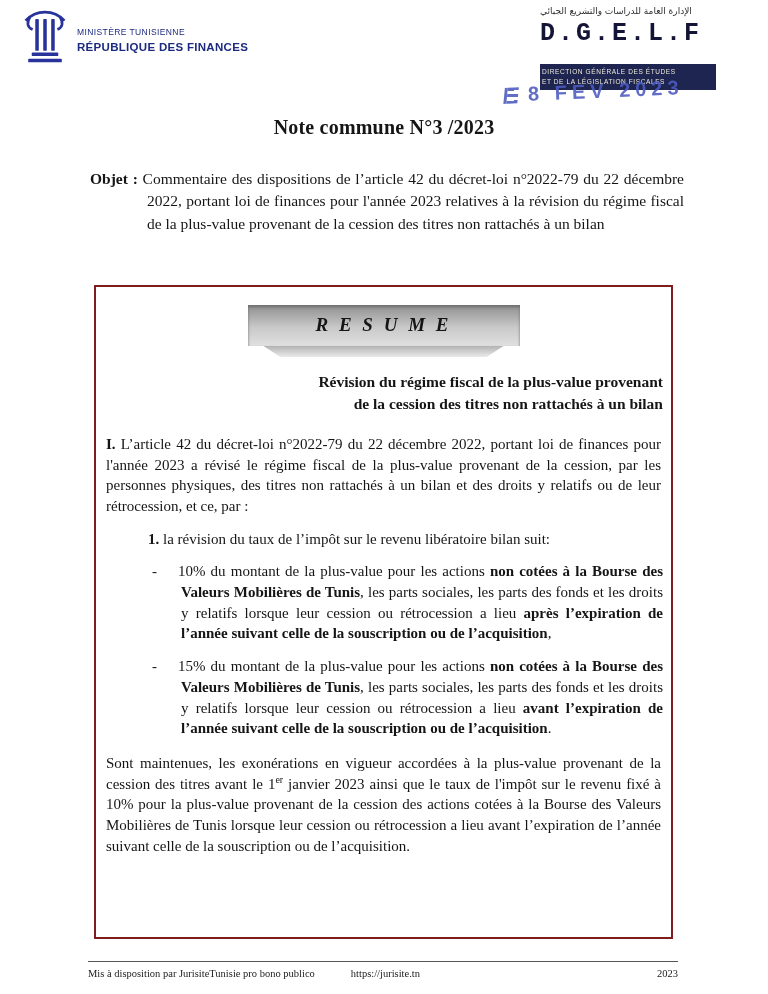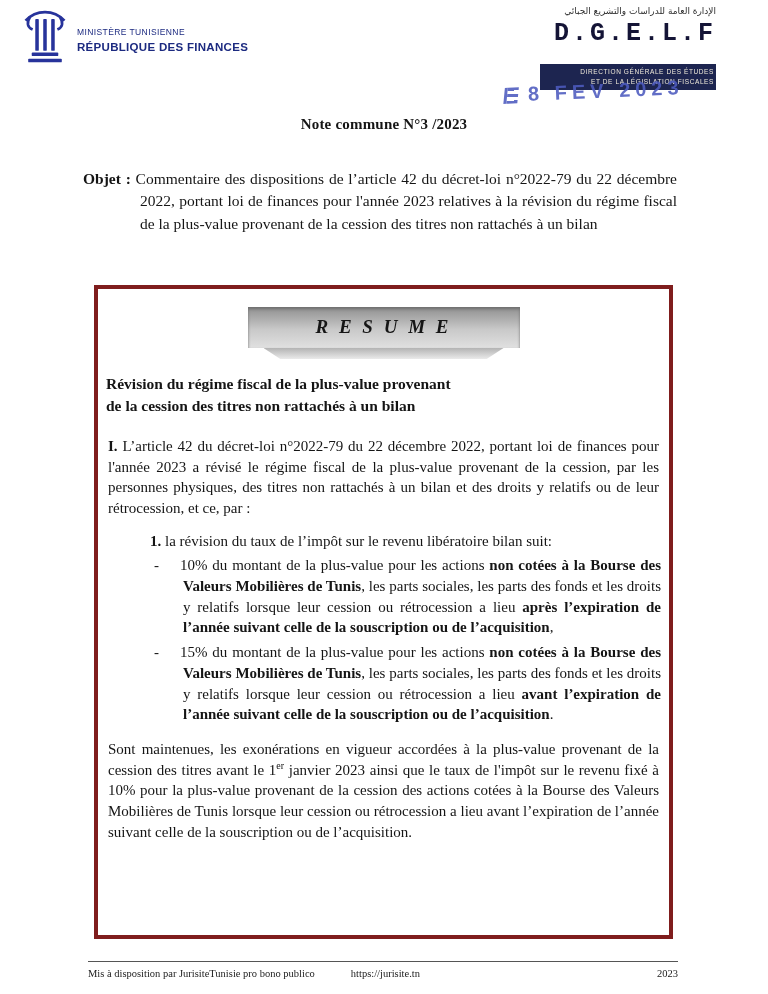--- a/index.html
+++ b/index.html
@@ -6,52 +6,52 @@
   html,body{background:#fff}
   body{width:768px;height:994px;font-family:"Liberation Serif",serif;color:#151515}
   .page{position:relative;width:768px;height:994px;overflow:hidden;background:#fff}
 
   
   .logo-block{position:absolute;left:22px;top:10px;display:flex;align-items:center;gap:9px}
   .ministry-lines{display:flex;flex-direction:column;gap:4px;font-family:"Liberation Sans",sans-serif;color:#1c2a80}
   .republic{font-size:8.5px;letter-spacing:.4px}
   .ministry{font-size:11.5px;font-weight:bold;letter-spacing:.3px}
 
-  .dgelf-block{position:absolute;right:52px;top:6px;width:176px;text-align:right}
+  .dgelf-block{position:absolute;right:52px;top:6px;width:176px;text-align:left}
   .arabic{font-size:9px;color:#2e2e2e;margin-bottom:3px;font-family:"DejaVu Sans",sans-serif}
   .dgelf-title{font-weight:bold;font-size:25px;letter-spacing:3px;color:#141436;margin-bottom:16px;font-family:Liberation Mono, monospace}
   .dgelf-banner{background:#1d2550;color:#efe9d9;font-family:"Liberation Sans",sans-serif;font-size:6.5px;letter-spacing:.6px;line-height:1.55;padding:3px 2px}
 
   .stamp{position:absolute;left:504px;top:80px;color:#4d5bbf;font-family:"Liberation Sans",sans-serif;
          font-size:20px;font-weight:600;letter-spacing:5px;transform:rotate(-2.5deg);
          display:flex;align-items:center;opacity:.88}
   .stamp-mark{display:inline-block;width:14px;height:16px;margin-right:10px;border-left:3px solid currentColor;
          background:linear-gradient(to bottom,currentColor 0 3px,transparent 3px 6.5px,currentColor 6.5px 9.5px,transparent 9.5px 13px,currentColor 13px 16px);
          transform:skewX(-8deg)}
 
   
-  .note-title{position:absolute;top:116px;left:0;width:100%;text-align:center;font-weight:bold;font-size:15px;letter-spacing:.2px}
-  .objet{position:absolute;left:83px;top:168px;width:594px;font-size:15.5px;line-height:1.45;
+  .note-title{position:absolute;top:116px;left:0;width:100%;text-align:center;font-weight:bold;font-size:20px;letter-spacing:.2px}
+  .objet{position:absolute;left:90px;top:168px;width:594px;font-size:15.5px;line-height:1.45;
          text-align:justify;padding-left:57px;text-indent:-57px}
 
   
-  .resume-box{position:absolute;left:94px;top:285px;width:579px;height:654px;border:4px solid #7f1d1d;
+  .resume-box{position:absolute;left:94px;top:285px;width:579px;height:654px;border:2px solid #7f1d1d;
               padding:16px 8px 0;overflow:hidden}
   .banner-wrap{width:272px;margin:2px auto 0}
   .banner{background:linear-gradient(180deg,#8f8f8f,#c9c9c9 55%,#e0e0e0);text-align:center;
           font-style:italic;font-weight:bold;font-size:19px;letter-spacing:3px;padding:9px 0 10px;
           box-shadow:inset 0 2px 3px #6f6f6f}
   .banner-shadow{width:240px;height:11px;margin:0 auto;background:linear-gradient(180deg,#b3b3b3,#eaeaea);
           -webkit-clip-path:polygon(0 0,100% 0,93% 100%,7% 100%);clip-path:polygon(0 0,100% 0,93% 100%,7% 100%)}
-  .resume-heading{margin-top:14px;text-align:left;font-weight:bold;font-size:15.5px;line-height:1.45}
+  .resume-heading{margin-top:14px;text-align:right;font-weight:bold;font-size:15.5px;line-height:1.45}
 
   .para{font-size:15px;line-height:1.38;text-align:justify}
   .para-1{margin-top:18px;padding:0 2px}
   .list-item{margin-top:12px;margin-left:44px;font-size:15px;line-height:1.38}
-  .bullet{margin-top:4px;padding-left:77px;text-indent:-29px}
+  .bullet{margin-top:12px;padding-left:77px;text-indent:-29px}
   .bullet .dash{margin-right:21px}
   .para-2{margin-top:14px;padding:0 2px}
   sup{font-size:10px;vertical-align:super;line-height:0}
 
   
   .footer-rule{position:absolute;left:88px;top:961px;width:590px;border-top:1.3px solid #555}
   .footer{position:absolute;left:88px;top:968px;width:590px;display:flex;justify-content:space-between;
           font-size:10.5px;color:#222}
   .footer-left{display:flex;gap:36px}
   .footer a{color:#222;text-decoration:none}

